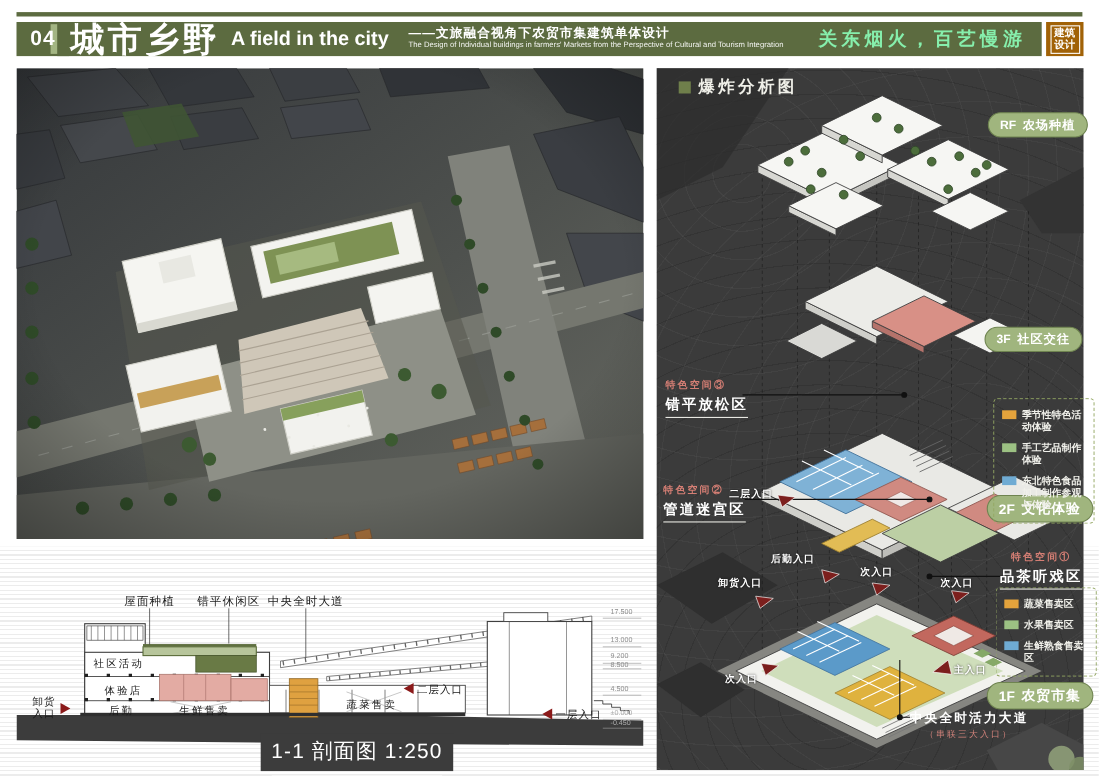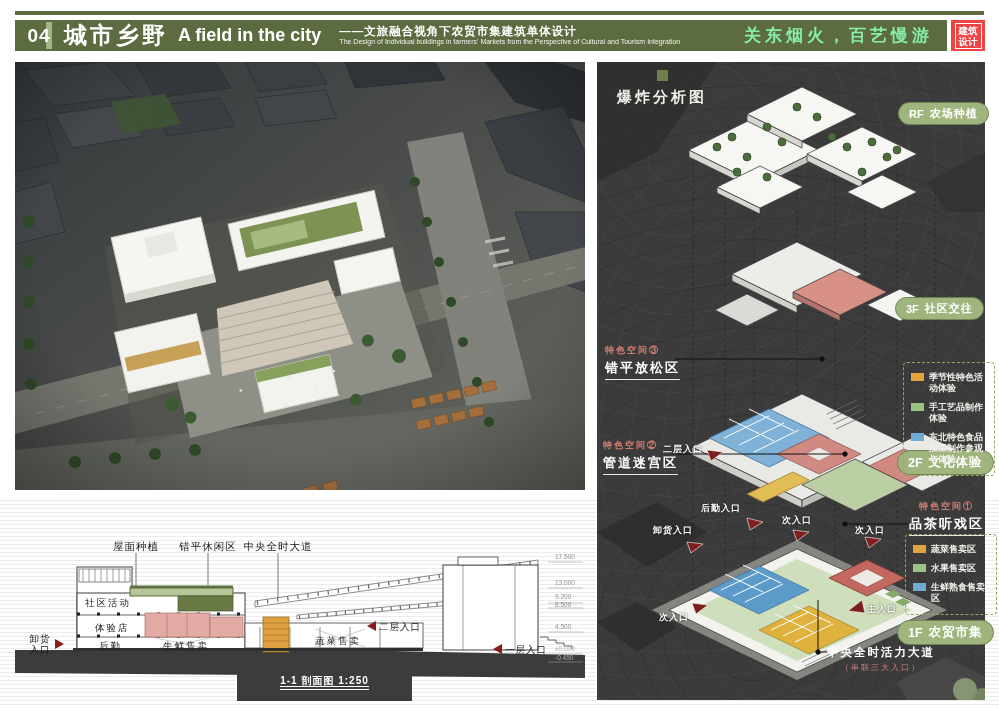--- a/index.html
+++ b/index.html
@@ -5,27 +5,27 @@
   html,body{margin:0;padding:0;background:#ffffff;font-family:"Liberation Sans",sans-serif;}
   .page{position:relative;width:999px;height:708px;background:#fff;overflow:hidden;}
 
   
   .top-rule{position:absolute;left:15px;top:11px;width:969px;height:4px;background:#5C6B40;}
   .hnum{position:absolute;left:15px;top:20px;width:33px;height:31px;background:#5C6B40;padding-left:15px;}
   .hnum .inner{position:absolute;right:2px;top:2px;bottom:2px;width:15px;background:#A3B583;}
   .hnum .num{position:absolute;left:0;top:0;width:100%;height:100%;display:flex;align-items:center;justify-content:center;
     color:#fff;font-weight:bold;font-size:19px;letter-spacing:1px;}
   .hbar{position:absolute;left:52px;top:20px;width:895px;height:31px;background:#5C6B40;display:flex;align-items:center;}
-  .t-cn{font-size:23px;font-weight:bold;color:#fff;margin-left:12px;letter-spacing:3px;white-space:nowrap;}
+  .t-cn{font-size:31px;font-weight:bold;color:#fff;margin-left:12px;letter-spacing:3px;white-space:nowrap;}
   .t-en{font-size:18px;font-weight:bold;color:#fff;margin-left:10px;white-space:nowrap;}
   .hsub{margin-left:18px;color:#fff;line-height:1.15;}
   .hsub .cn{font-size:11.5px;font-weight:bold;letter-spacing:1px;}
   .hsub .en{font-size:7px;opacity:.92;}
   .slogan{margin-left:auto;margin-right:14px;color:#86efac;font-weight:bold;font-size:17px;letter-spacing:4px;white-space:nowrap;}
-  .badge{position:absolute;left:951px;top:20px;width:34px;height:31px;background:#ef4444;display:flex;align-items:center;justify-content:center;}
+  .badge{position:absolute;left:951px;top:20px;width:34px;height:31px;background:#a16207;display:flex;align-items:center;justify-content:center;}
   .badge .frame{border:1px solid #fff;padding:1px 3px;color:#fff;font-size:9.5px;font-weight:bold;line-height:11px;text-align:center;}
 
   
   .scanband{position:absolute;left:0;top:497px;width:999px;height:211px;
     background:repeating-linear-gradient(#ffffff 0 3px,#ececec 3px 4px);z-index:0;}
   .render-panel{position:absolute;left:15px;top:62px;width:570px;height:428px;z-index:1;}
   .section-wrap{position:absolute;left:15px;top:497px;width:570px;height:205px;z-index:2;}
   .section-wrap svg{position:absolute;left:0;top:0;}
   .axon-panel{position:absolute;left:597px;top:62px;width:388px;height:638px;z-index:2;background-color:#3B3B3B;
     background-image:
@@ -35,24 +35,24 @@
   .axon-panel svg{position:absolute;left:0;top:0;}
 
   
   .s-lab{position:absolute;color:#1A1A1A;font-weight:normal;}
   .s-top{transform:translateX(-50%);font-size:10.5px;letter-spacing:1px;white-space:nowrap;}
   .s-room{font-size:9.5px;letter-spacing:2px;white-space:nowrap;}
   .s-ent{font-size:9.5px;letter-spacing:1px;white-space:nowrap;}
   .s-unload{width:22px;font-size:9.5px;line-height:11px;text-align:center;letter-spacing:1px;}
   .s-elev{position:absolute;font-size:6.5px;color:#8E8E8E;font-weight:normal;white-space:nowrap;}
   .s-title{position:absolute;left:222px;top:173px;width:175px;text-align:center;}
-  .s-title span{color:#fff;font-weight:bold;font-size:10px;letter-spacing:1px;border-bottom:4px double #fff;padding-bottom:0;white-space:nowrap;}
+  .s-title span{color:#fff;font-weight:normal;font-size:19px;letter-spacing:1px;border-bottom:4px double #fff;padding-bottom:11px;white-space:nowrap;}
 
   
-  .ax-title{position:absolute;left:20px;top:8px;display:flex;align-items:center;gap:7px;flex-direction:column;}
+  .ax-title{position:absolute;left:20px;top:8px;display:flex;align-items:center;gap:7px;}
   .ax-title .sq{width:11px;height:11px;background:#6F7F4B;}
   .ax-title .txt{color:#EFEFE8;font-size:15px;font-weight:bold;letter-spacing:3px;white-space:nowrap;}
   .pill{position:absolute;background:#A0B57E;border:1px solid #6F8450;border-radius:13px;color:#fff;
     display:flex;align-items:center;gap:6px;padding:3px 10px;white-space:nowrap;}
   .pill .code{font-weight:bold;font-size:11px;}
   .pill .plbl{font-weight:bold;font-size:11px;letter-spacing:1px;}
   .pill.big .code,.pill.big .plbl{font-size:12.5px;}
   .legend{position:absolute;border:1px dashed #93A763;border-radius:4px;padding:9px 7px 2px 7px;width:76px;}
   .li{display:flex;gap:5px;margin-bottom:8px;color:#F0F0EA;font-size:9px;line-height:11px;font-weight:bold;}
   .sw{width:13px;height:8px;margin-top:1px;flex:none;}

